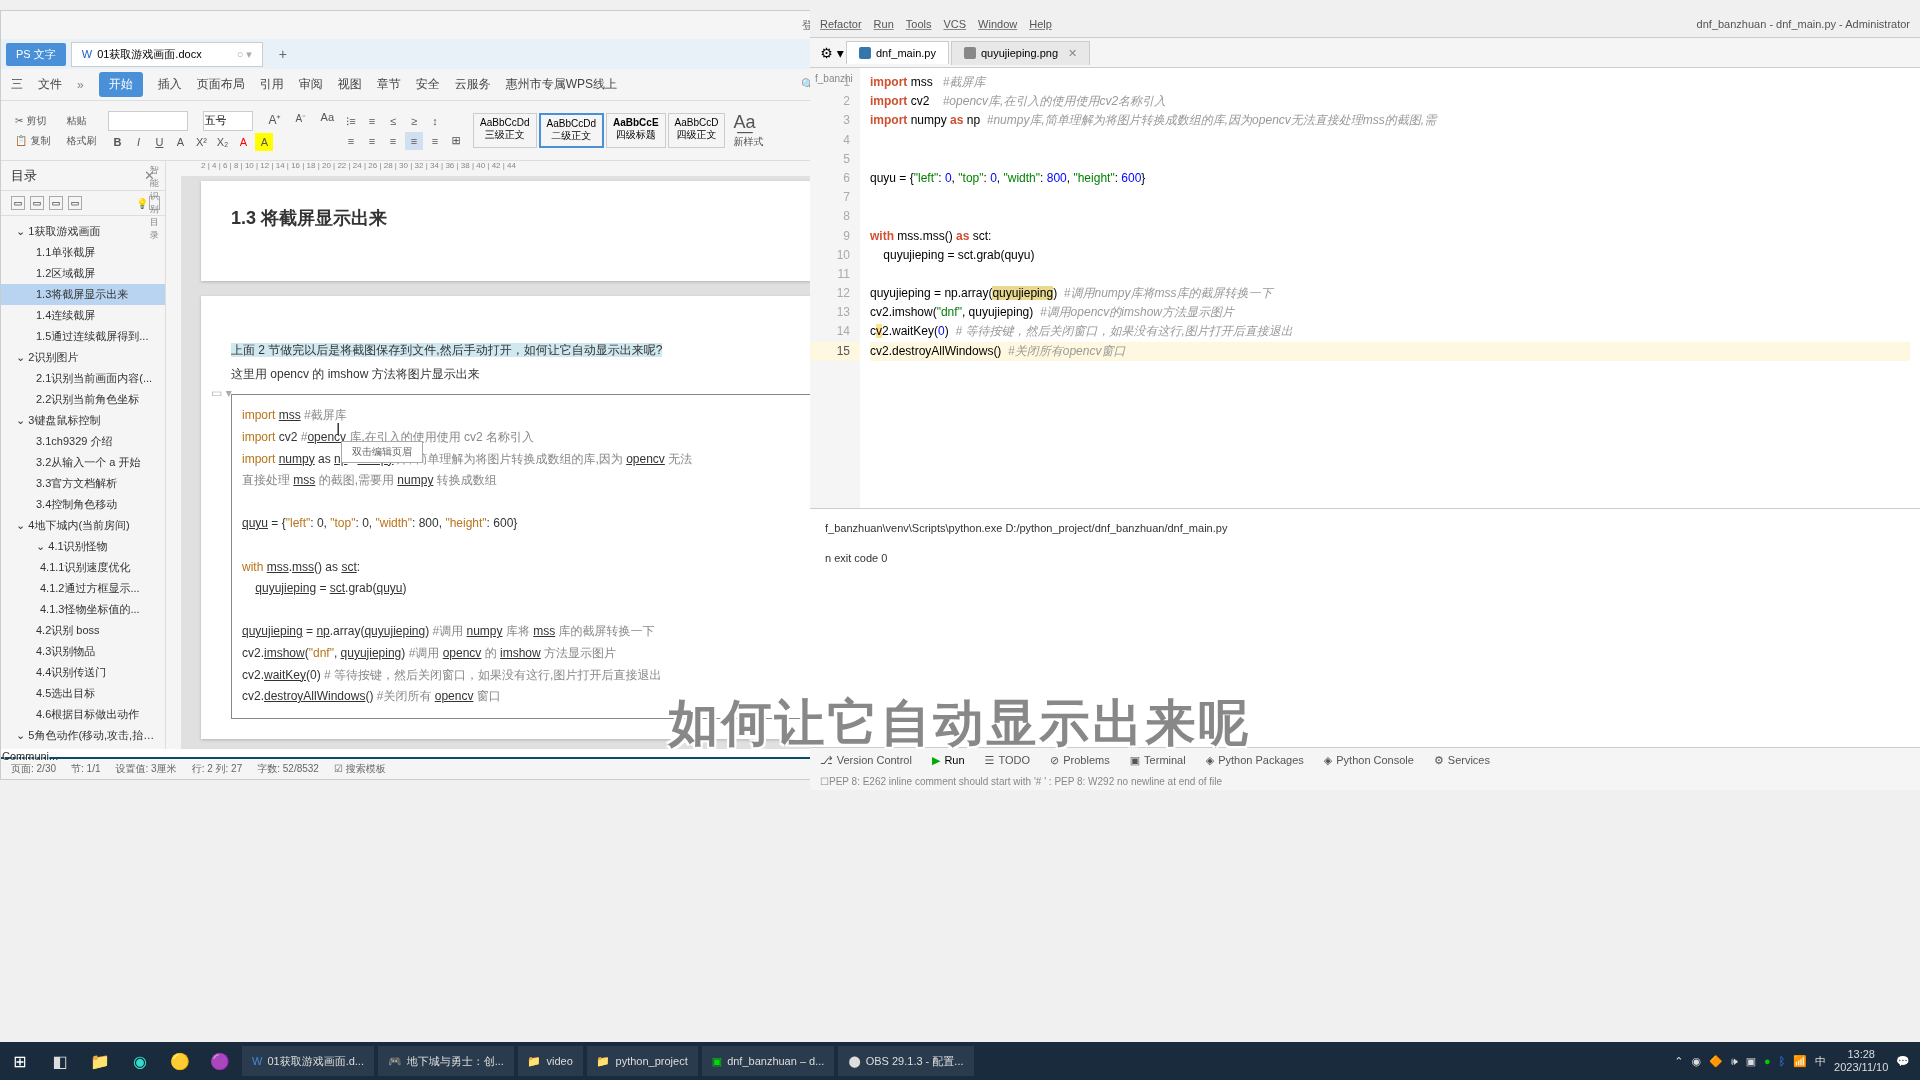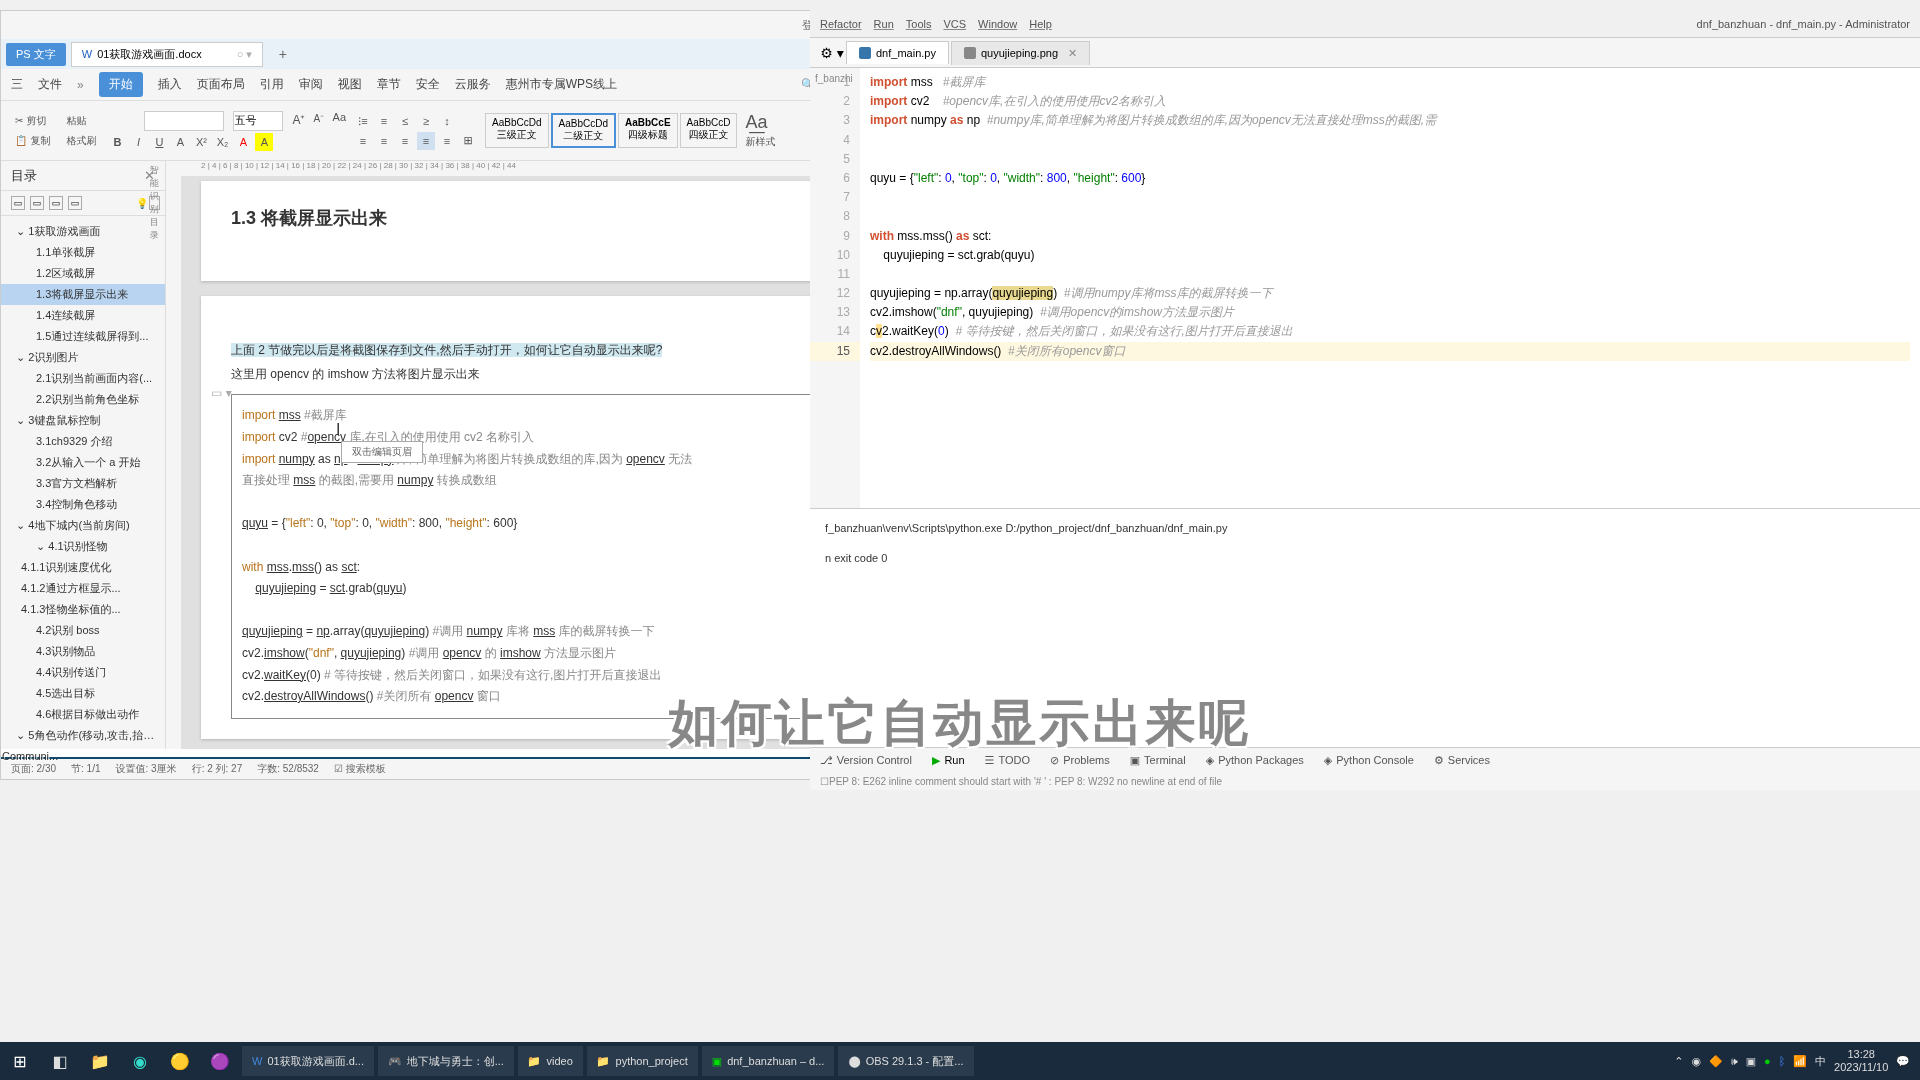--- a/index.html
+++ b/index.html
@@ -35,21 +35,21 @@
 
 .wps-body { display: flex; height: calc(100% - 180px); }
 .toc-panel { width: 165px; background: #f5f5f5; border-right: 1px solid #ddd; display: flex; flex-direction: column; }
 .toc-header { height: 30px; display: flex; align-items: center; padding: 0 10px; font-size: 13px; color: #333; border-bottom: 1px solid #ddd; justify-content: space-between; }
 .toc-tools { height: 25px; display: flex; align-items: center; padding: 0 10px; gap: 5px; border-bottom: 1px solid #ddd; }
 .toc-tools span { width: 14px; height: 14px; border: 1px solid #aaa; font-size: 9px; display: flex; align-items: center; justify-content: center; }
 .toc-tree { flex: 1; overflow-y: auto; font-size: 11px; padding: 5px 0; }
 .toc-item { padding: 3px 5px 3px 25px; color: #333; cursor: pointer; white-space: nowrap; overflow: hidden; text-overflow: ellipsis; }
 .toc-item.level1 { padding-left: 15px; }
 .toc-item.level2 { padding-left: 35px; }
-.toc-item.level3 { padding-left: 20px; }
+.toc-item.level3 { padding-left: 39px; }
 .toc-item.selected { background: #b8d4f0; }
 
 .doc-area { flex: 1; background: #e0e0e0; display: flex; position: relative; }
 .ruler-v { width: 15px; background: #f5f5f5; }
 .doc-scroll { flex: 1; overflow: hidden; position: relative; }
 .ruler-h { height: 15px; background: #f5f5f5; font-size: 8px; color: #888; padding-left: 20px; }
 .doc-page { background: #fff; margin: 5px 20px; min-height: 100px; padding: 15px 30px; box-shadow: 0 1px 3px rgba(0,0,0,0.2); }
 .doc-heading { font-size: 18px; font-weight: bold; color: #333; margin: 10px 0; }
 .doc-page2 { background: #fff; margin: 15px 20px; min-height: 400px; padding: 40px 30px 20px; box-shadow: 0 1px 3px rgba(0,0,0,0.2); }
 .page-footer-box { position: absolute; top: 155px; left: 160px; border: 1px solid #aaa; padding: 3px 10px; font-size: 10px; color: #666; background: #fff; }
@@ -172,21 +172,21 @@
     </div>
     <div class="toolbar-group">
       <div class="toolbar-btn">
           <span>粘贴</span>
         </div>
       <div class="toolbar-btn">
           <span>格式刷</span>
         </div>
     </div>
     <div class="toolbar-group">
-      <div style="display:flex;gap:9px;margin-left:36px;">
+      <div style="display:flex;gap:15px;">
         <input class="font-select" style="">
         <input class="size-select" value="五号" style="">
         <span style="font-size:12px;">A⁺</span>
         <span style="font-size:10px;">A⁻</span>
         <span style="font-size:11px;">Aa</span>
       </div>
       <div class="format-icons">
         <span>
             <b>B</b>
           </span>

